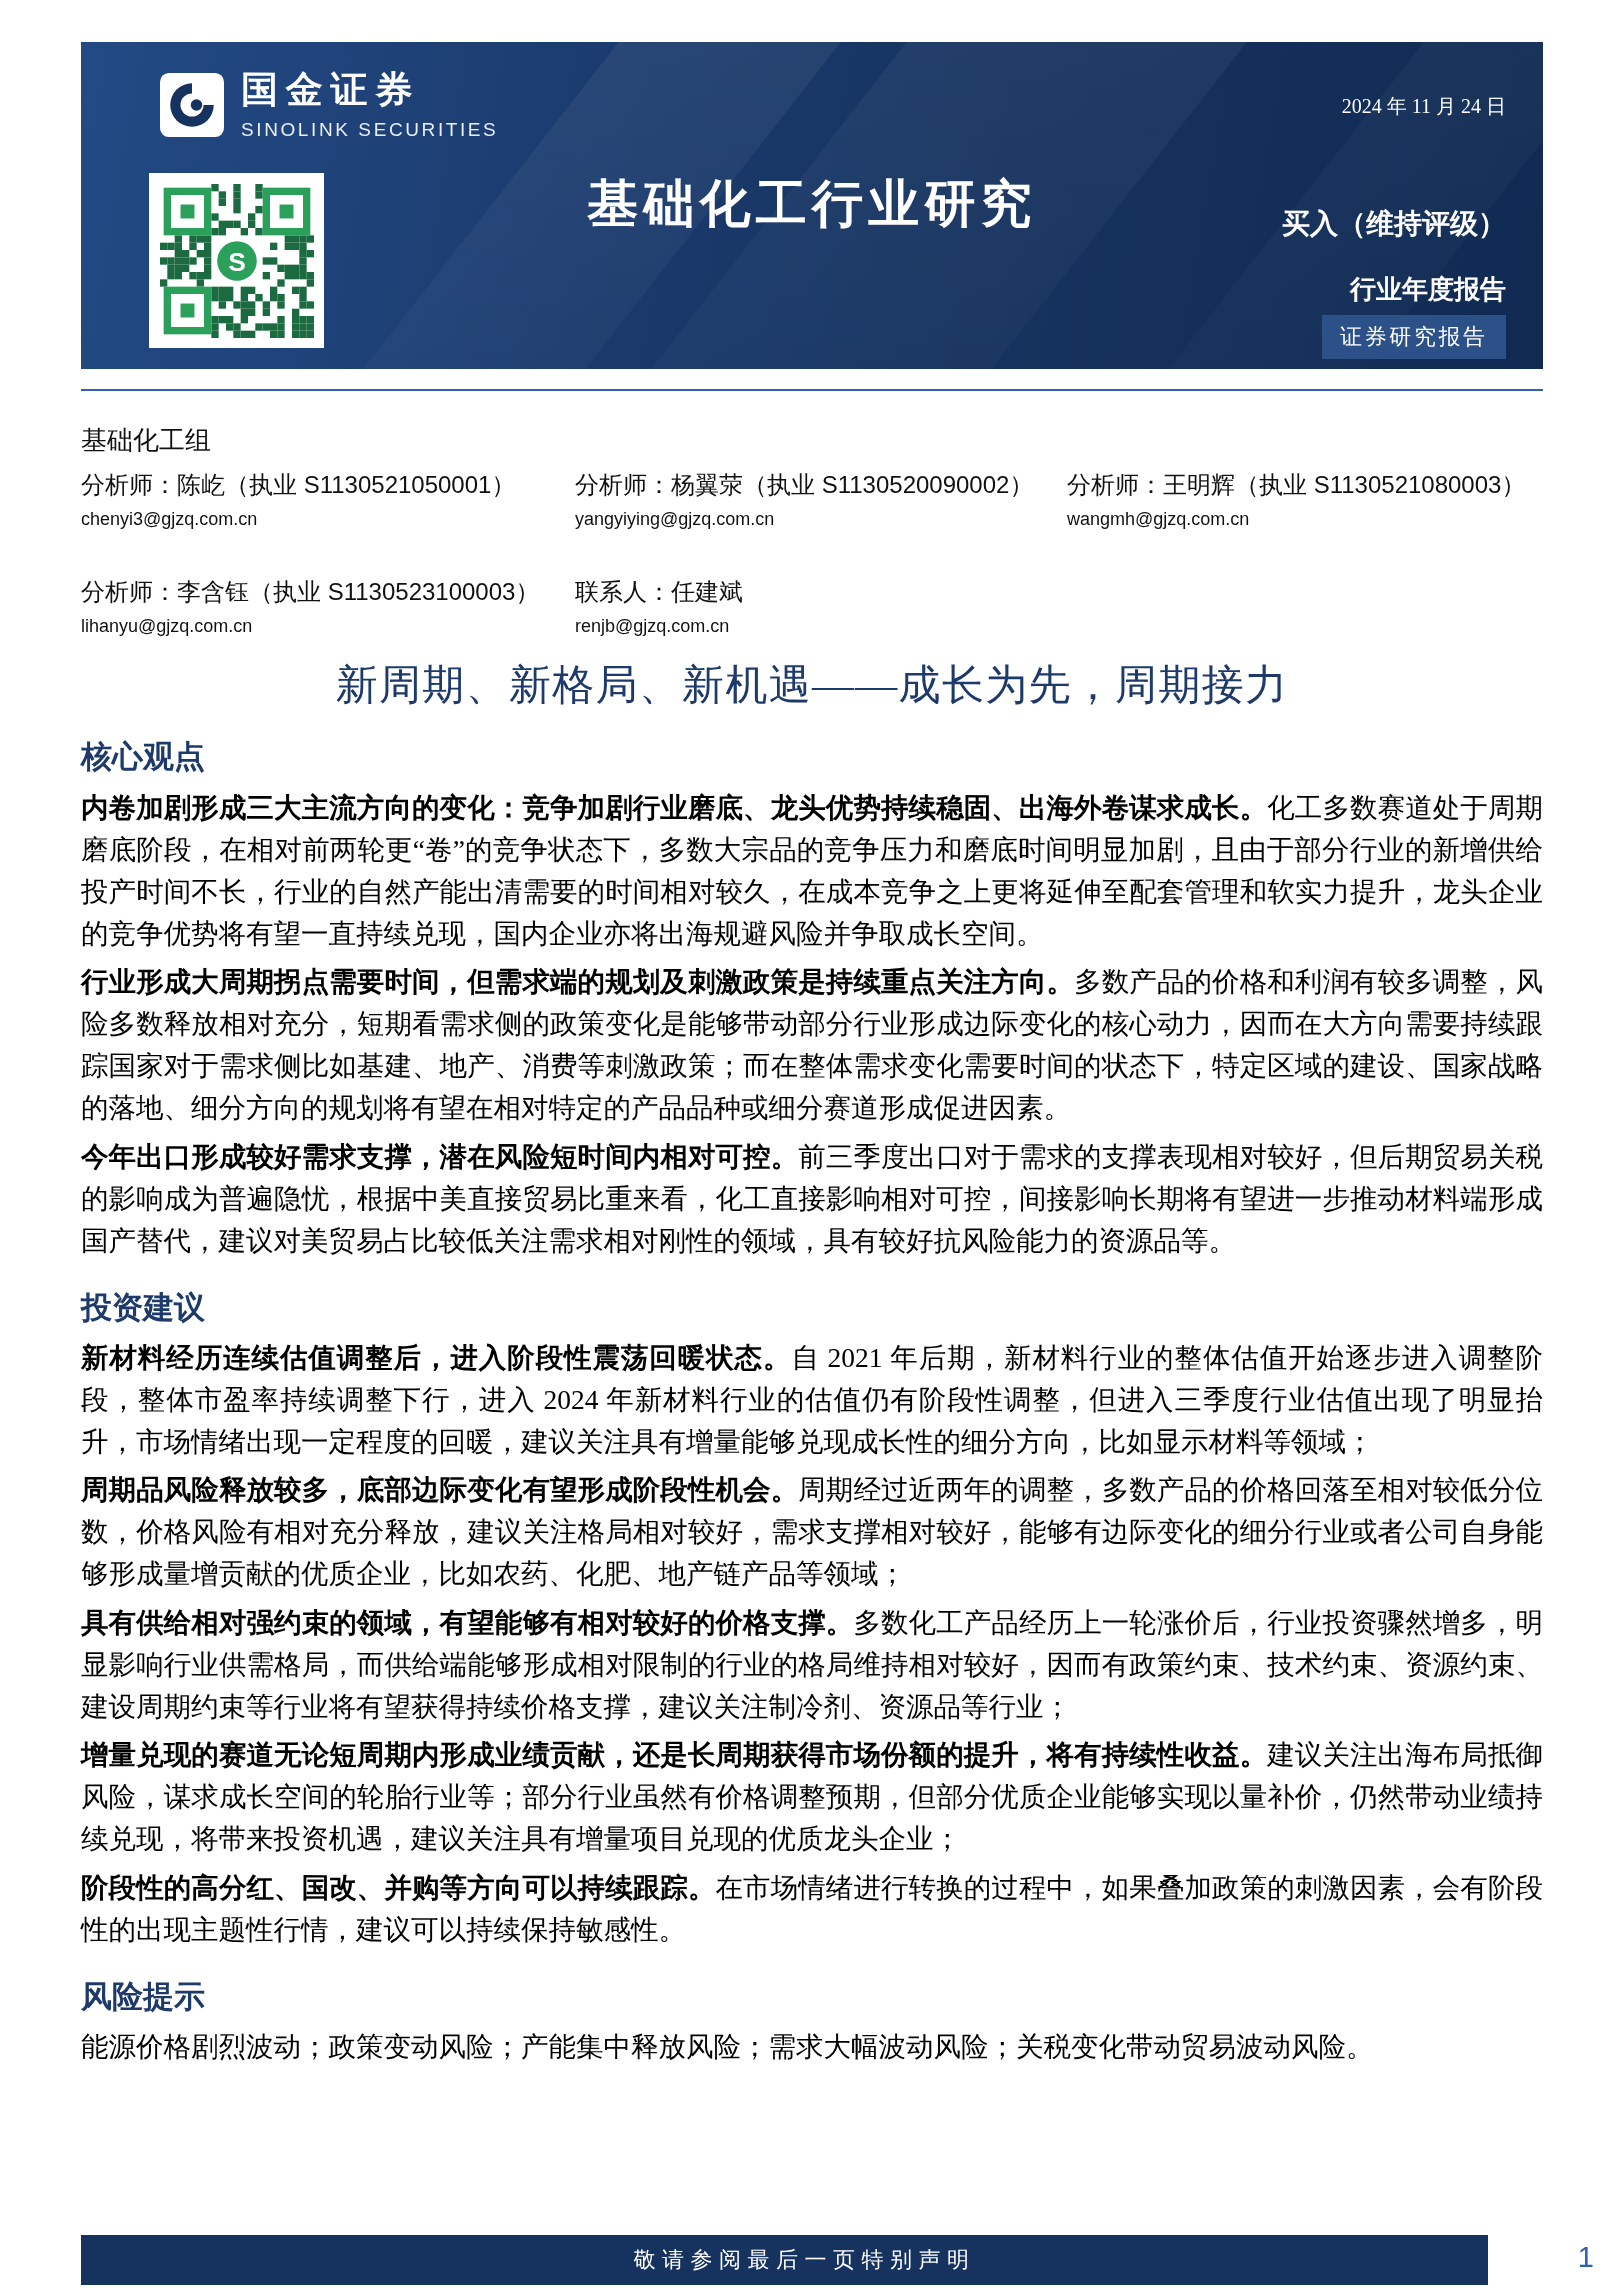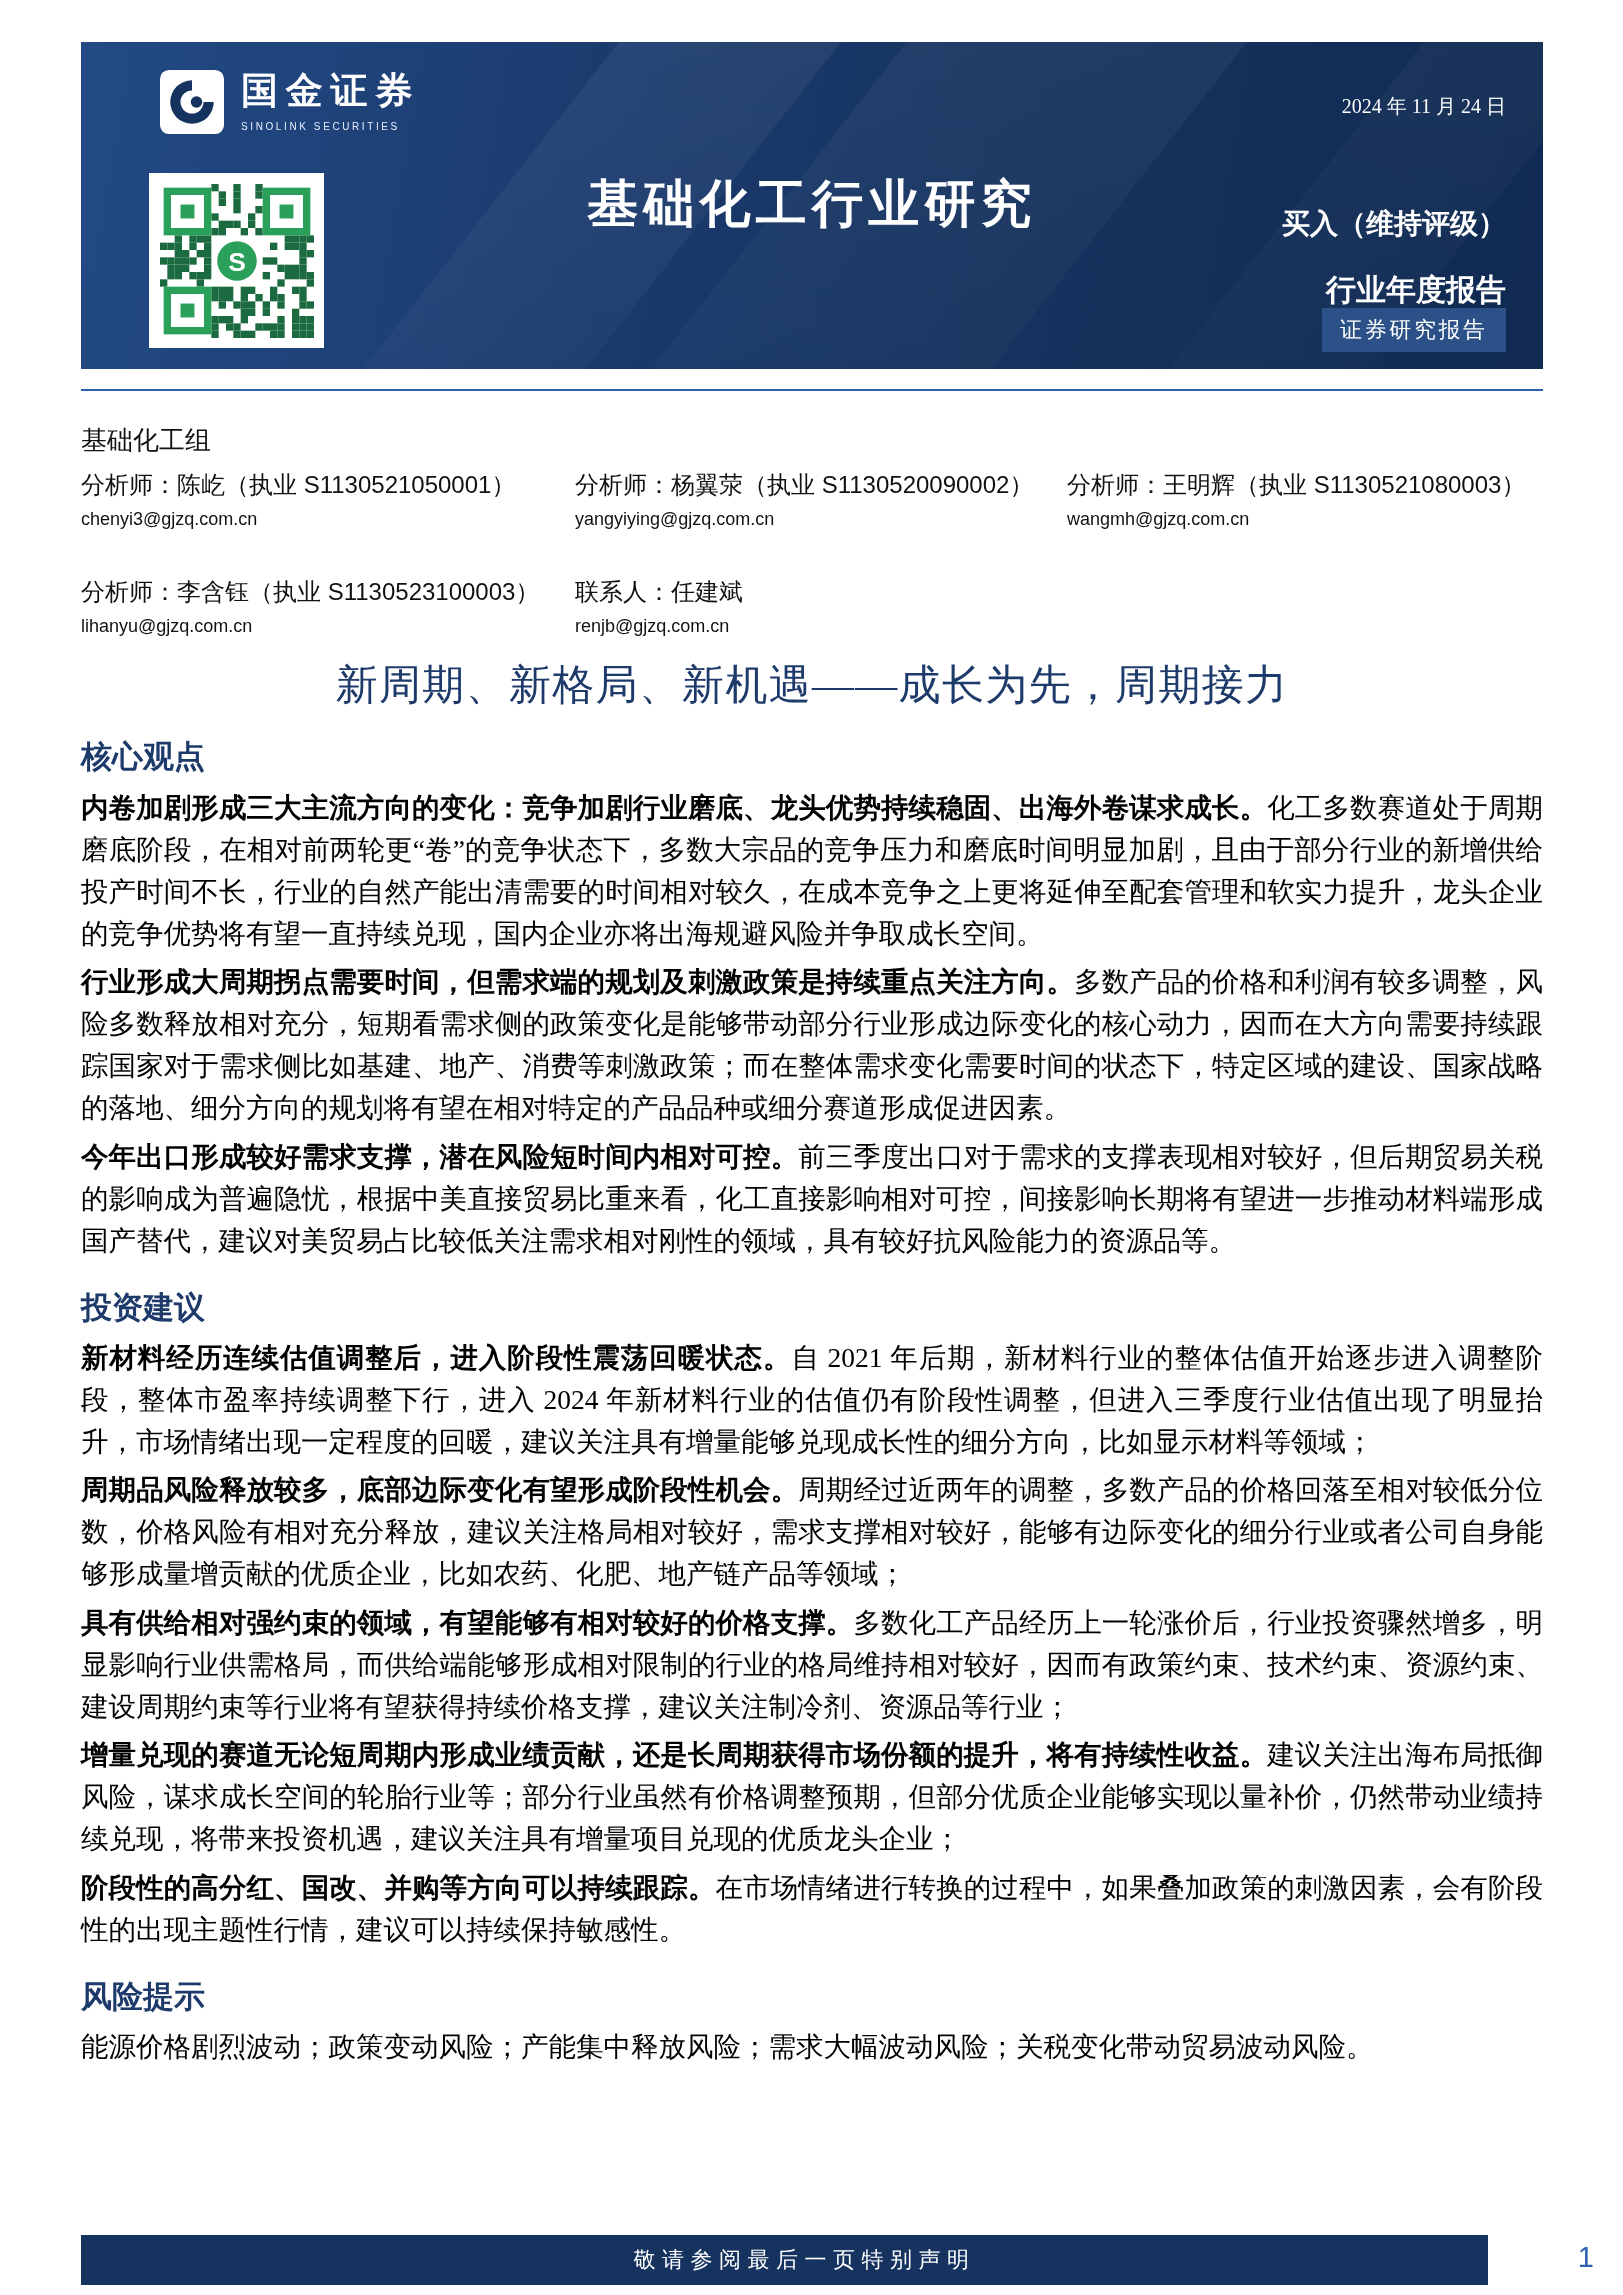--- a/index.html
+++ b/index.html
@@ -21,40 +21,40 @@
     background:linear-gradient(rgba(255,255,255,0.07),rgba(255,255,255,0.015)); }
   .streak.s1 { left:405px;  width:222px; }
   .streak.s2 { left:693px; width:340px; opacity:.8; }
   .streak.s3 { left:1210px; width:196px; opacity:.6; }
 
   .logo-block { position:absolute; left:43px; top:27.5px; display:flex; align-items:center; gap:17px;padding-left:36px; }
   .logo-icon { width:64px; height:64px; flex:0 0 auto; }
   .logo-text { display:flex; flex-direction:column; }
   .logo-name { font-family:"Liberation Sans","DejaVu Sans",sans-serif; font-weight:bold;
     font-size:37px; color:#fff; letter-spacing:7.8px; line-height:1.1; }
-  .logo-sub  { font-family:"Liberation Sans","DejaVu Sans",sans-serif; font-size:10px;
+  .logo-sub  { font-family:"Liberation Sans","DejaVu Sans",sans-serif; font-size:19px;
     color:#e8eefc; letter-spacing:2.6px; margin-top:9px; }
 
   .qr { position:absolute; left:68px; top:131px; width:175px; height:175px;
     background:#fff; padding:10.5px; }
   .qr svg { width:100%; height:100%; display:block; }
 
   .banner-title {
     position:absolute; left:0; right:0; top:136px; text-align:center;
     font-family:"Liberation Sans","DejaVu Sans",sans-serif; font-weight:bold;
     font-size:51px; letter-spacing:5.2px; color:#ffffff; line-height:1;
   }
 
   .banner-right { position:absolute; right:37px; top:47px; display:flex;
     flex-direction:column; align-items:flex-end; text-align:right; }
   .banner-date { font-size:20px; color:#ffffff; line-height:34px; margin-bottom:80px;
     font-family:"Liberation Serif","DejaVu Serif",serif; }
   .banner-rating { font-size:28px; line-height:41px; font-weight:bold; color:#ffffff; margin-bottom:28px; }
-  .banner-reporttype { font-size:30px; line-height:35px; font-weight:bold; color:#ffffff;
-    font-family:"Liberation Sans","DejaVu Sans",sans-serif; margin-bottom:1px; }
+  .banner-reporttype { font-size:26px; line-height:35px; font-weight:bold; color:#ffffff;
+    font-family:"Liberation Sans","DejaVu Sans",sans-serif; margin-bottom:8px; }
   .banner-badge { font-size:22px; color:#ffffff; background:#2c5188;
     padding:6.5px 18.3px 7.8px; letter-spacing:2.6px;
     font-family:"Liberation Sans","DejaVu Sans",sans-serif;text-align:right; }
 
   
   .main { position:absolute; left:81px; top:369px; width:1462px; }
   .top-rule { height:2.6px; background:#2e62b0; margin:19.6px 0 30px; }
 
   .analysts { font-family:"Liberation Sans","DejaVu Sans",sans-serif; }
   .analyst-group { font-size:26px; line-height:39px; color:#111; margin-bottom:6.5px; }

